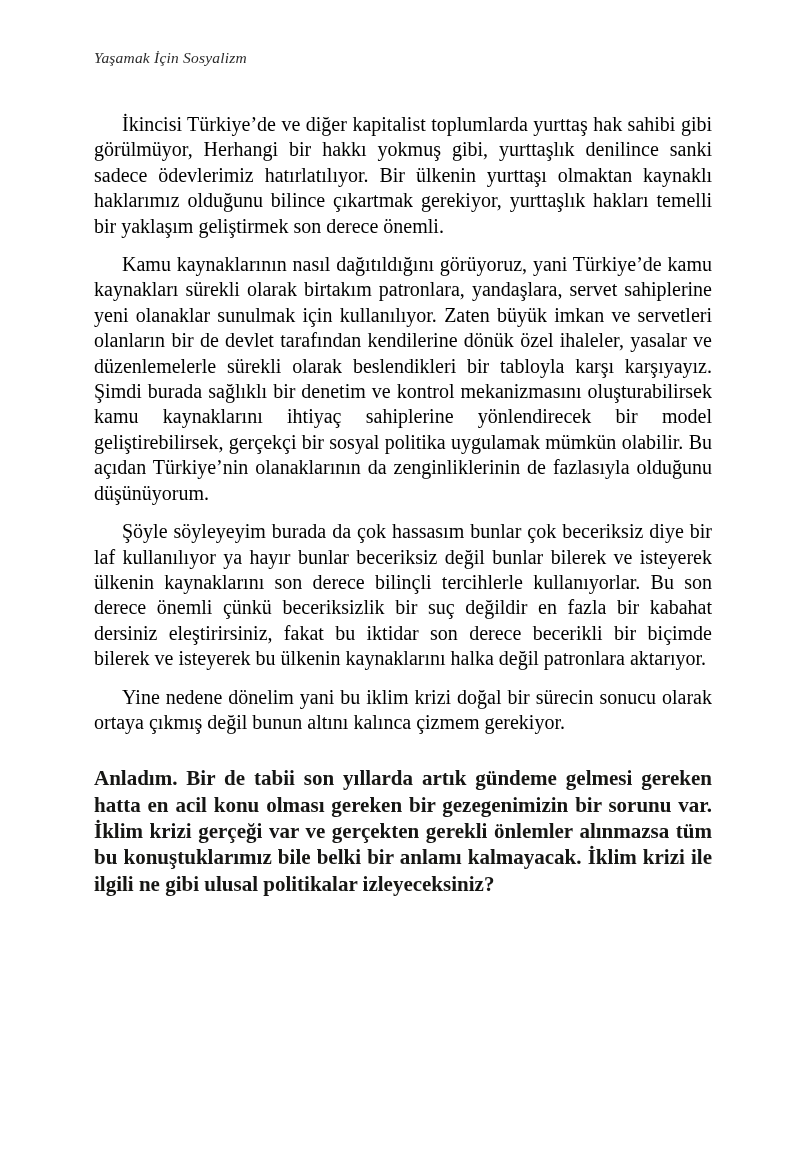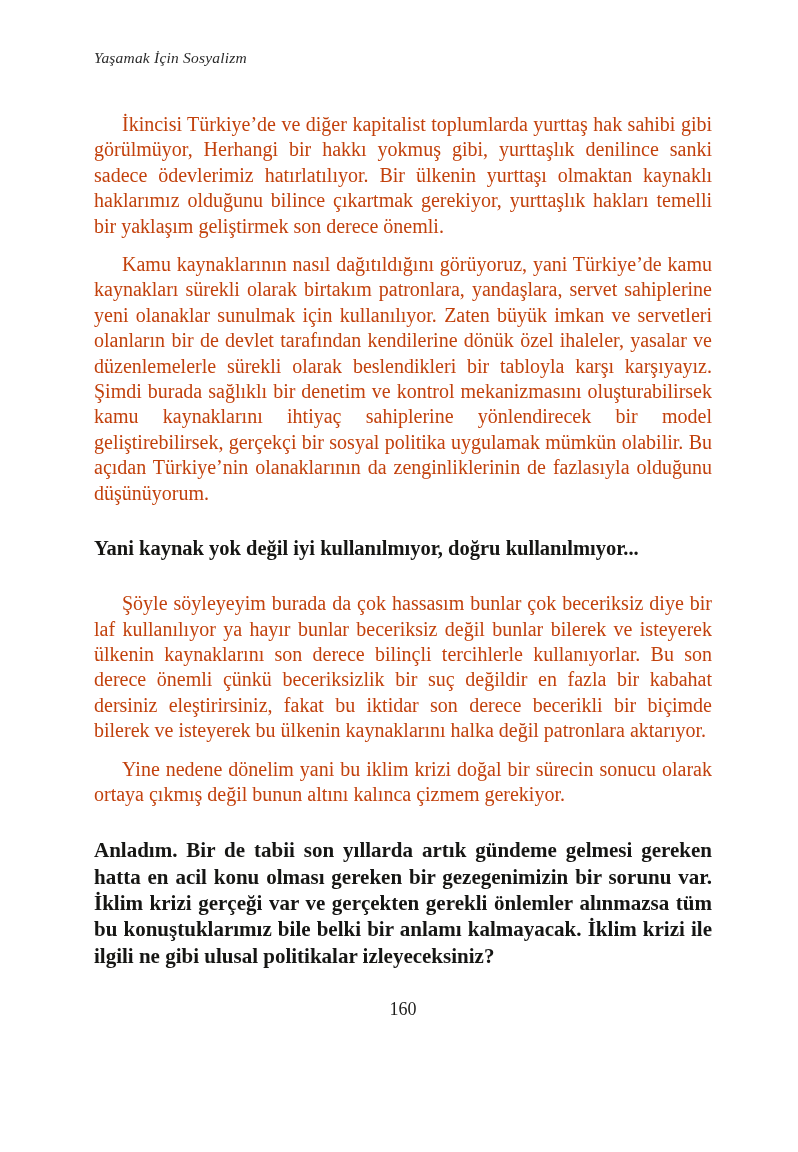--- a/index.html
+++ b/index.html
@@ -24,21 +24,21 @@
     line-height: 19px;
     color: #2b2b2b;
     letter-spacing: 0.2px;
     margin-bottom: 45px;
   }
   .para {
     margin: 0 0 13px 0;
     font-size: 20px;
     line-height: 25.4px;
     text-align: justify;
-    color: #c2410c;
+    color: #000000;
   }
   .indent {
     text-indent: 28px;
   }
   .question-heading {
     margin: 30px 0 30px 0;
     font-size: 20.5px;
     line-height: 25px;
     font-weight: bold;
     text-align: left;
@@ -68,25 +68,23 @@
 <div class="page">
 
   <div class="running-header">Yaşamak İçin Sosyalizm</div>
 
   <div class="body-text">
 
     <p class="para indent">İkincisi Türkiye’de ve diğer kapitalist toplumlarda yurttaş hak sahibi gibi görülmüyor, Herhangi bir hakkı yokmuş gibi, yurttaşlık denilince sanki sadece ödevlerimiz hatırlatılıyor. Bir ülkenin yurttaşı olmaktan kaynaklı haklarımız olduğunu bilince çıkartmak gerekiyor, yurttaşlık hakları temelli bir yaklaşım geliştirmek son derece önemli.</p>
 
     <p class="para indent">Kamu kaynaklarının nasıl dağıtıldığını görüyoruz, yani Türkiye’de kamu kaynakları sürekli olarak birtakım patronlara, yandaşlara, servet sahiplerine yeni olanaklar sunulmak için kullanılıyor. Zaten büyük imkan ve servetleri olanların bir de devlet tarafından kendilerine dönük özel ihaleler, yasalar ve düzenlemelerle sürekli olarak beslendikleri bir tabloyla karşı karşıyayız. Şimdi burada sağlıklı bir denetim ve kontrol mekanizmasını oluşturabilirsek kamu kaynaklarını ihtiyaç sahiplerine yönlendirecek bir model geliştirebilirsek, gerçekçi bir sosyal politika uygulamak mümkün olabilir. Bu açıdan Türkiye’nin olanaklarının da zenginliklerinin de fazlasıyla olduğunu düşünüyorum.</p>
 
-    <h2 class="question-heading">Yani kaynak yok değil iyi kullanılmıyor, doğru kullanılmıyor...</h2>
 
     <p class="para indent">Şöyle söyleyeyim burada da çok hassasım bunlar çok beceriksiz diye bir laf kullanılıyor ya hayır bunlar beceriksiz değil bunlar bilerek ve isteyerek ülkenin kaynaklarını son derece bilinçli tercihlerle kullanıyorlar. Bu son derece önemli çünkü beceriksizlik bir suç değildir en fazla bir kabahat dersiniz eleştirirsiniz, fakat bu iktidar son derece becerikli bir biçimde bilerek ve isteyerek bu ülkenin kaynaklarını halka değil patronlara aktarıyor.</p>
 
     <p class="para indent last">Yine nedene dönelim yani bu iklim krizi doğal bir sürecin sonucu olarak ortaya çıkmış değil bunun altını kalınca çizmem gerekiyor.</p>
 
     <p class="para question">Anladım. Bir de tabii son yıllarda artık gündeme gelmesi gereken hatta en acil konu olması gereken bir gezegenimizin bir sorunu var. İklim krizi gerçeği var ve gerçekten gerekli önlemler alınmazsa tüm bu konuştuklarımız bile belki bir anlamı kalmayacak. İklim krizi ile ilgili ne gibi ulusal politikalar izleyeceksiniz?</p>
 
   </div>
 
-  <div class="page-number">160</div>
 
 </div>
 
 </body></html>

